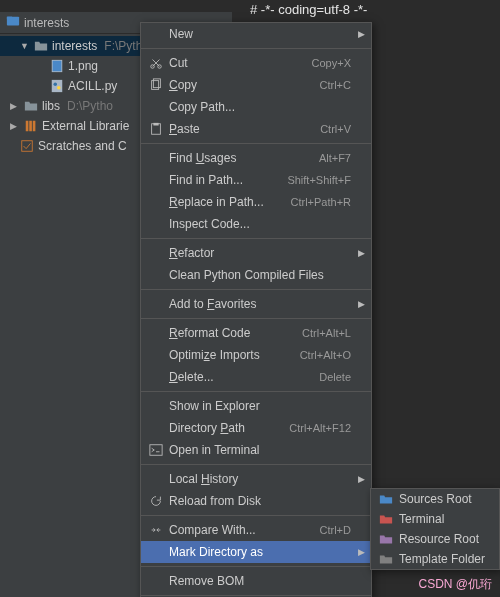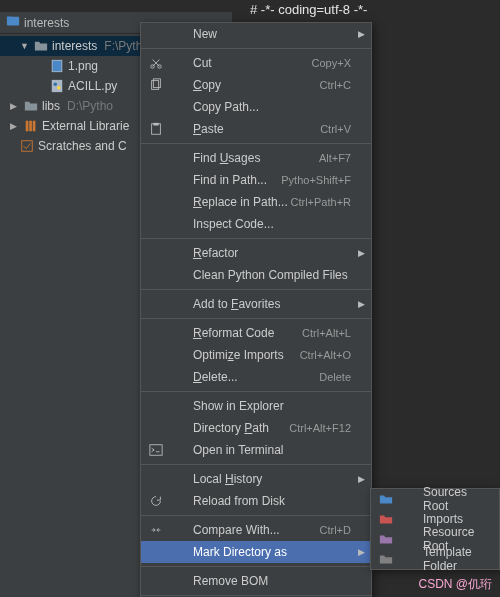--- a/index.html
+++ b/index.html
@@ -21,21 +21,21 @@
 .gutter { position: absolute; left: 232px; top: 0; width: 16px; height: 100%; background: #313335; color: #606366; font-size: 10px; }
 .gutter .ln { height: 19px; text-align: right; padding-right: 3px; padding-top: 2px; }
 .kw-orange { color: #cc7832; }
 .kw-green { color: #6a8759; }
 .kw-grey { color: #e5e5e5; }
 .context-menu { position: absolute; left: 140px; top: 22px; width: 232px; background: #3c3f41; border: 1px solid #555; box-shadow: 2px 2px 8px rgba(0,0,0,0.5); font-size: 12px; color: #ccc; z-index: 10; }
 .menu-item { display: flex; align-items: center; height: 22px; padding: 0 20px 0 6px; position: relative; }
 .menu-item.highlight { background: #4b6eaf; color: #fff; }
 .menu-item .icon { width: 18px; display: flex; justify-content: center; }
 .menu-item .icon svg { width: 14px; height: 14px; }
-.menu-item .label { flex: 1; padding-left: 4px; margin-left: 24px; }
+.menu-item .label { flex: 1; padding-left: 4px; }
 .menu-item .label u { text-decoration: underline; }
 .menu-item .shortcut { color: #999; font-size: 11px; }
 .menu-item .sub-arrow { position: absolute; right: 6px; font-size: 9px; color: #bbb; }
 .sep { height: 1px; background: #555; margin: 3px 0; }
 .submenu { position: absolute; left: 370px; top: 488px; width: 130px; background: #3c3f41; border: 1px solid #555; box-shadow: 2px 2px 8px rgba(0,0,0,0.5); font-size: 12px; color: #ccc; z-index: 11; }
 .submenu .menu-item { height: 20px; padding: 0 8px 0 6px; }
 .submenu .menu-item .label { padding-left: 4px; }
 .watermark { position: absolute; right: 8px; bottom: 4px; color: #f9a8d4; font-size: 12px; z-index: 20; }
 </style>
 </head>
@@ -155,21 +155,21 @@
     </div>
     <div class="sep"></div>
     <div class="menu-item">
       <span class="icon"></span>
       <span class="label">Find <u>U</u>sages</span>
       <span class="shortcut">Alt+F7</span>
     </div>
     <div class="menu-item">
       <span class="icon"></span>
       <span class="label">Find in Path...</span>
-      <span class="shortcut">Pytho+Shift+F</span>
+      <span class="shortcut">Shift+Shift+F</span>
     </div>
     <div class="menu-item">
       <span class="icon"></span>
       <span class="label"><u>R</u>eplace in Path...</span>
       <span class="shortcut">Ctrl+Path+R</span>
     </div>
     <div class="menu-item">
       <span class="icon"></span>
       <span class="label">Inspect Code...</span>
     </div>
@@ -269,21 +269,21 @@
         </svg>
       </span>
       <span class="label">Sources Root</span>
     </div>
     <div class="menu-item">
       <span class="icon">
         <svg viewBox="0 0 16 16">
           <path d="M1 4h5l1 2h8v7H1z" fill="#c75450"></path>
         </svg>
       </span>
-      <span class="label">Imports</span>
+      <span class="label">Terminal</span>
     </div>
     <div class="menu-item">
       <span class="icon">
         <svg viewBox="0 0 16 16">
           <path d="M1 4h5l1 2h8v7H1z" fill="#9876aa"></path>
         </svg>
       </span>
       <span class="label">Resource Root</span>
     </div>
     <div class="menu-item">

